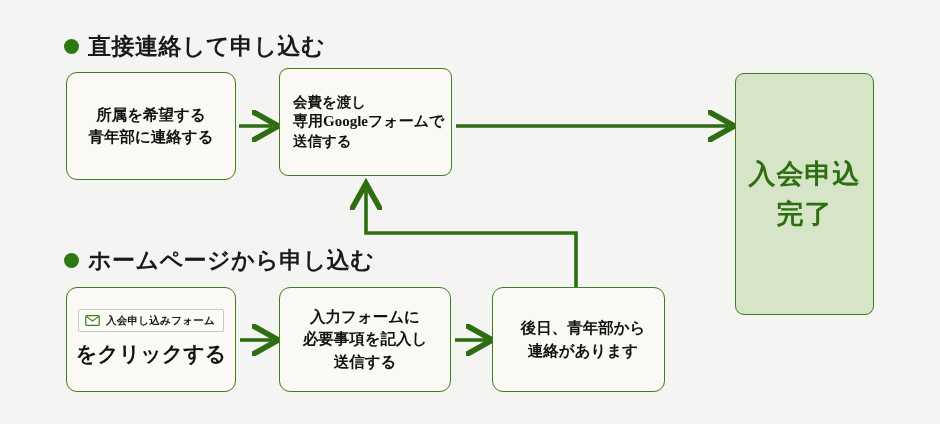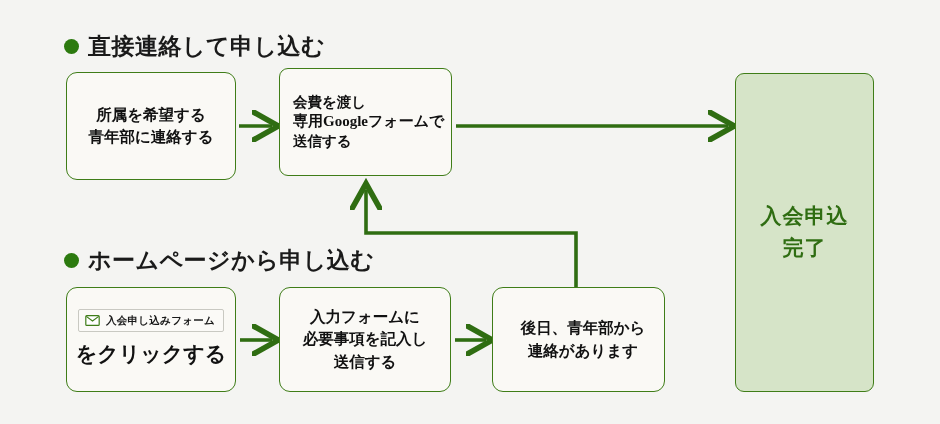--- a/index.html
+++ b/index.html
@@ -79,31 +79,31 @@
 
   #node-fee .ln.mix { font-size: 15px; }
 
   
   #node-goal {
     position: absolute;
     box-sizing: border-box;
     left: 735px;
     top: 73px;
     width: 139px;
-    height: 319px;
+    height: 242px;
     background: #d6e4c8;
     border: 1.6px solid #3f7d18;
     border-radius: 9px;
     display: flex;
     flex-direction: column;
     align-items: center;
     justify-content: center;
     color: #2f6d12;
     font-weight: bold;
-    font-size: 21px;
+    font-size: 27px;
     line-height: 1.5;
     text-align: center;
     letter-spacing: 1px;
   }
 
   
   .chip {
     box-sizing: border-box;
     display: inline-flex;
     align-items: center;

